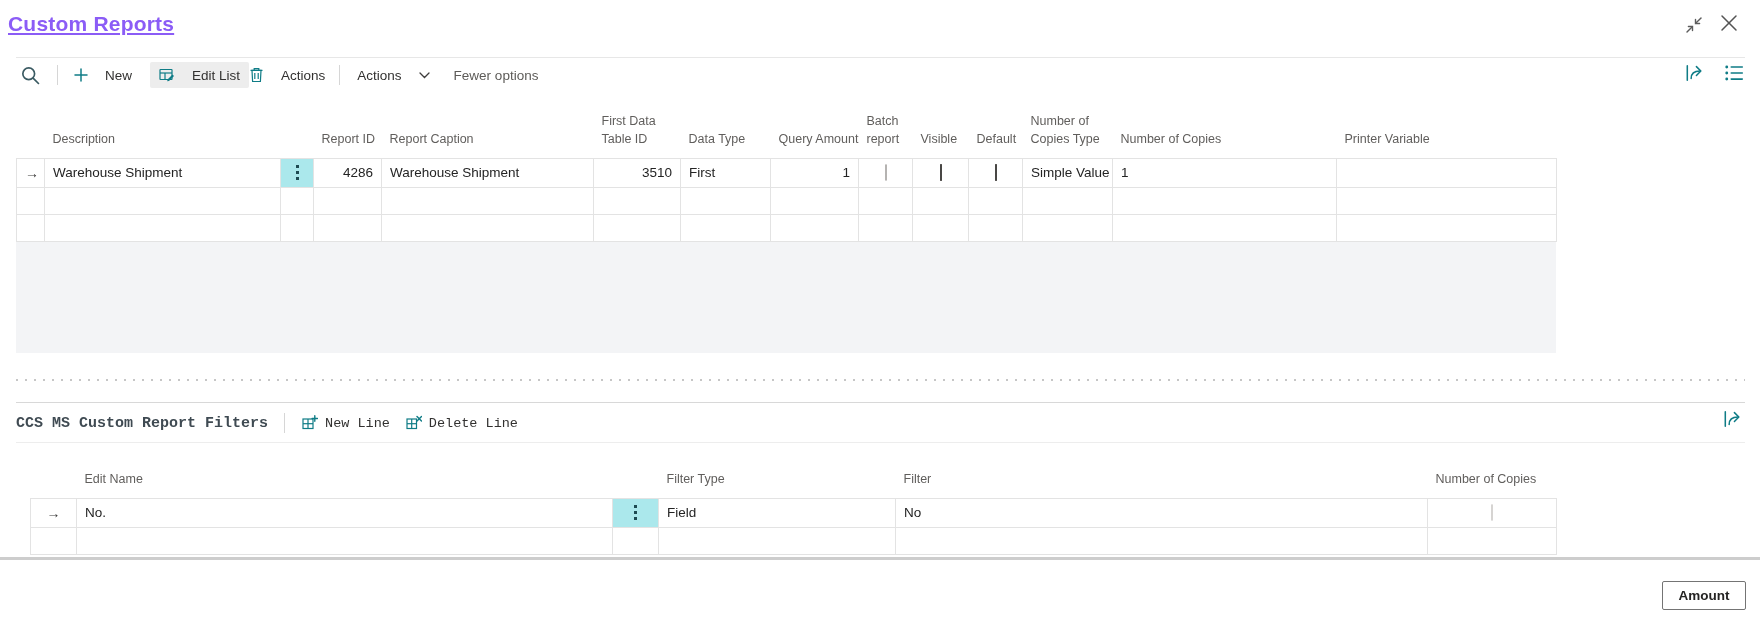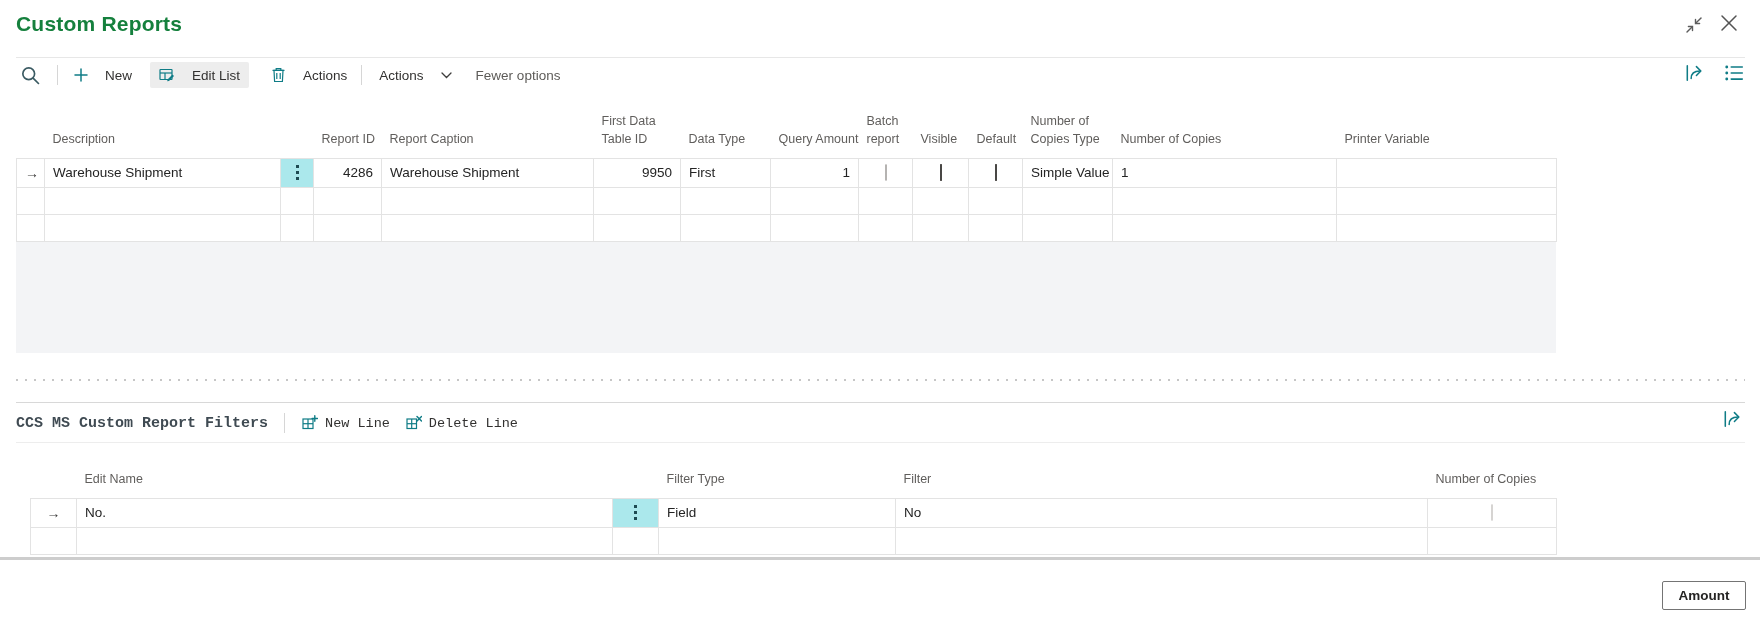--- a/index.html
+++ b/index.html
@@ -4,21 +4,21 @@
 <style>
   * { margin:0; padding:0; box-sizing:border-box; }
   html,body { background:#fff; }
   .page {
     position:relative; width:1760px; height:623px; overflow:hidden; background:#fff;
     font-family:"Liberation Sans", sans-serif; color:#242424;
   }
   .abs { position:absolute; }
 
   
-  .title { left:16px; top:12px; font-size:21px; font-weight:700; color:#15803d; letter-spacing:.2px; }
+  .title { left:8px; top:12px; font-size:21px; font-weight:700; color:#8b5cf6; letter-spacing:.2px;text-decoration:underline; }
   .winbtn { width:24px; height:24px; display:flex; align-items:center; justify-content:center; cursor:pointer; }
 
   
   .hline { height:1px; background:#e7e7e7; }
   .toolbar { left:20px; top:60px; height:30px; display:flex; align-items:center; font-size:13.5px; color:#323130; }
   .tb-item { display:flex; align-items:center; gap:17px; cursor:pointer; white-space:nowrap; }
   .vdiv { width:1px; height:20px; background:#d6d6d6; }
   .chip { background:#ededed; padding:5px 9px; border-radius:2px; }
   .muted { color:#5d5b58; }
   .tb-right { display:flex; align-items:center; gap:17px; }
@@ -115,21 +115,21 @@
     <div class="tb-item" style="margin-right:18px;">
       <svg width="14" height="14" viewBox="0 0 14 14">
         <g stroke="#0f7c86" stroke-width="1.5" stroke-linecap="round">
             <line x1="7" y1="1" x2="7" y2="13"></line>
             <line x1="1" y1="7" x2="13" y2="7"></line>
           </g>
       </svg>
       <span>New</span>
     </div>
 
-    <div class="tb-item chip" style="margin-right:22px;">
+    <div class="tb-item chip" style="margin-right:0;">
       <svg width="16" height="16" viewBox="0 0 16 16">
         <g stroke="#0f7c86" stroke-width="1.2" fill="none">
           <rect x="1" y="2.5" width="12" height="10" rx="0.5"></rect>
           <line x1="1" y1="6" x2="13" y2="6"></line>
             <line x1="6" y1="6" x2="6" y2="12.5"></line>
         </g>
         <path d="M8.5 12.5 L13.5 7.5 L15 9 L10 14 L8.2 14.3 Z" fill="#0f7c86"></path>
       </svg>
       <span>Edit List</span>
     </div>
@@ -224,21 +224,21 @@
         <td>Warehouse Shipment</td>
         <td class="hl">
             <span class="dots">
               <i></i>
               <i></i>
               <i></i>
             </span>
           </td>
         <td class="r">4286</td>
         <td>Warehouse Shipment</td>
-        <td class="r">9950</td>
+        <td class="r">3510</td>
         <td>First</td>
         <td class="r">1</td>
         <td class="center"><span class="cb"></span></td>
         <td class="center"><span class="cb checked"></span></td>
         <td class="center"><span class="cb checked"></span></td>
         <td>Simple Value</td>
         <td>1</td>
         <td></td>
       </tr>
       <tr class="rowe">

